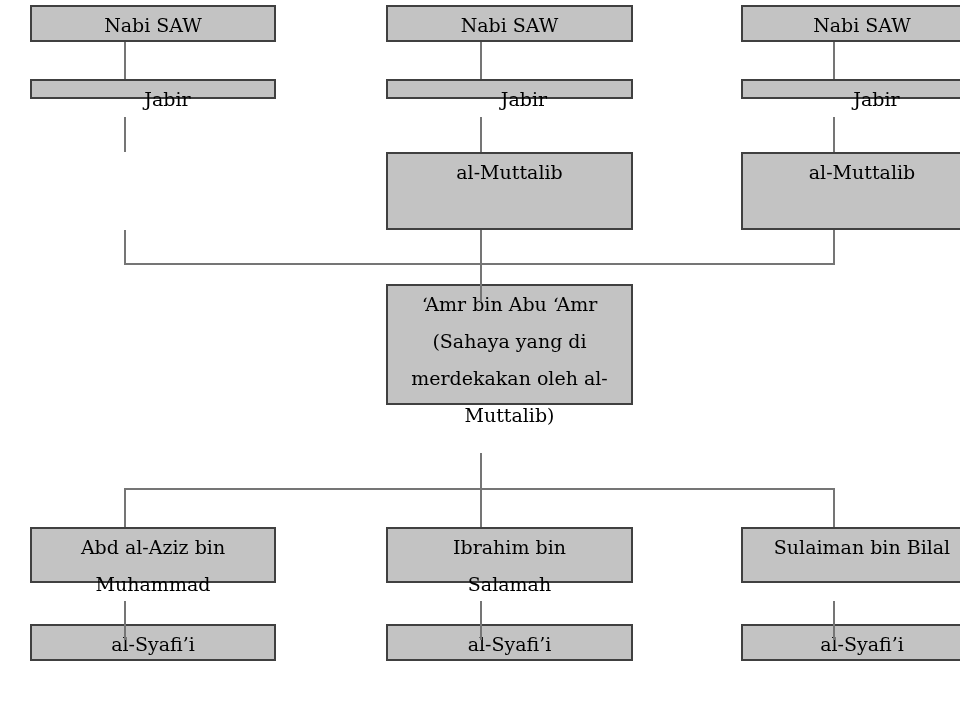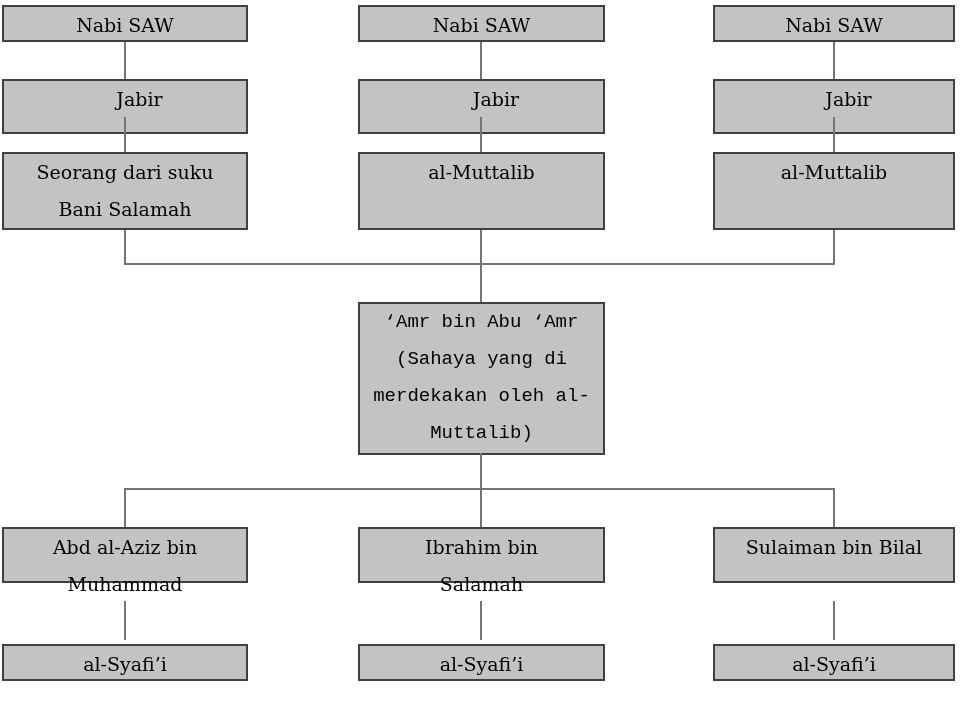--- a/index.html
+++ b/index.html
@@ -21,32 +21,33 @@
   }
   .node {
     position: absolute;
     box-sizing: border-box;
     background: var(--box-fill);
     border: 2px solid var(--box-border);
     text-align: center;
     font-size: 19px;
     line-height: 37px;
     white-space: pre-line;
+    margin-left: 28px;
   }
   
   .col-l { left: 2px;   width: 246px; }
   .col-c { left: 358px; width: 247px; }
   .col-r { left: 713px; width: 242px; }
   
   .r1 { top: 5px;   height: 37px; }
-  .r2 { top: 79px;  height: 55px; padding-left: 29px; }
+  .r2 { top: 79px;  height: 20px; padding-left: 29px; }
   .r3 { top: 152px; height: 78px; }
-  .rc { top: 302px; height: 153px; font-family: Liberation Mono, monospace; }
+  .rc { top: 284px; height: 121px; }
   .r5 { top: 527px; height: 56px; }
-  .r6 { top: 644px; height: 37px; }
+  .r6 { top: 624px; height: 37px; }
   
   .line { position: absolute; background: var(--connector); }
   .v { width: 2px; }
   .h { height: 2px; }
   .x-l { left: 124px; }
   .x-c { left: 480px; }
   .x-r { left: 833px; }
   .v1 { top: 42px;  height: 37px; }
   .v2 { top: 117px; height: 35px; }
   .v3 { top: 230px; height: 35px; }
@@ -63,22 +64,20 @@
 <div class="canvas">
 
   <div class="node col-l r1">Nabi SAW</div>
   <div class="node col-c r1">Nabi SAW</div>
   <div class="node col-r r1">Nabi SAW</div>
 
   <div class="node col-l r2">Jabir</div>
   <div class="node col-c r2">Jabir</div>
   <div class="node col-r r2">Jabir</div>
 
-  <div class="node col-l r3">Seorang dari suku
-Bani Salamah</div>
   <div class="node col-c r3">al-Muttalib</div>
   <div class="node col-r r3">al-Muttalib</div>
 
   <div class="node col-c rc">‘Amr bin Abu ‘Amr
 (Sahaya yang di
 merdekakan oleh al-
 Muttalib)</div>
 
   <div class="node col-l r5">Abd al-Aziz bin
 Muhammad</div>

